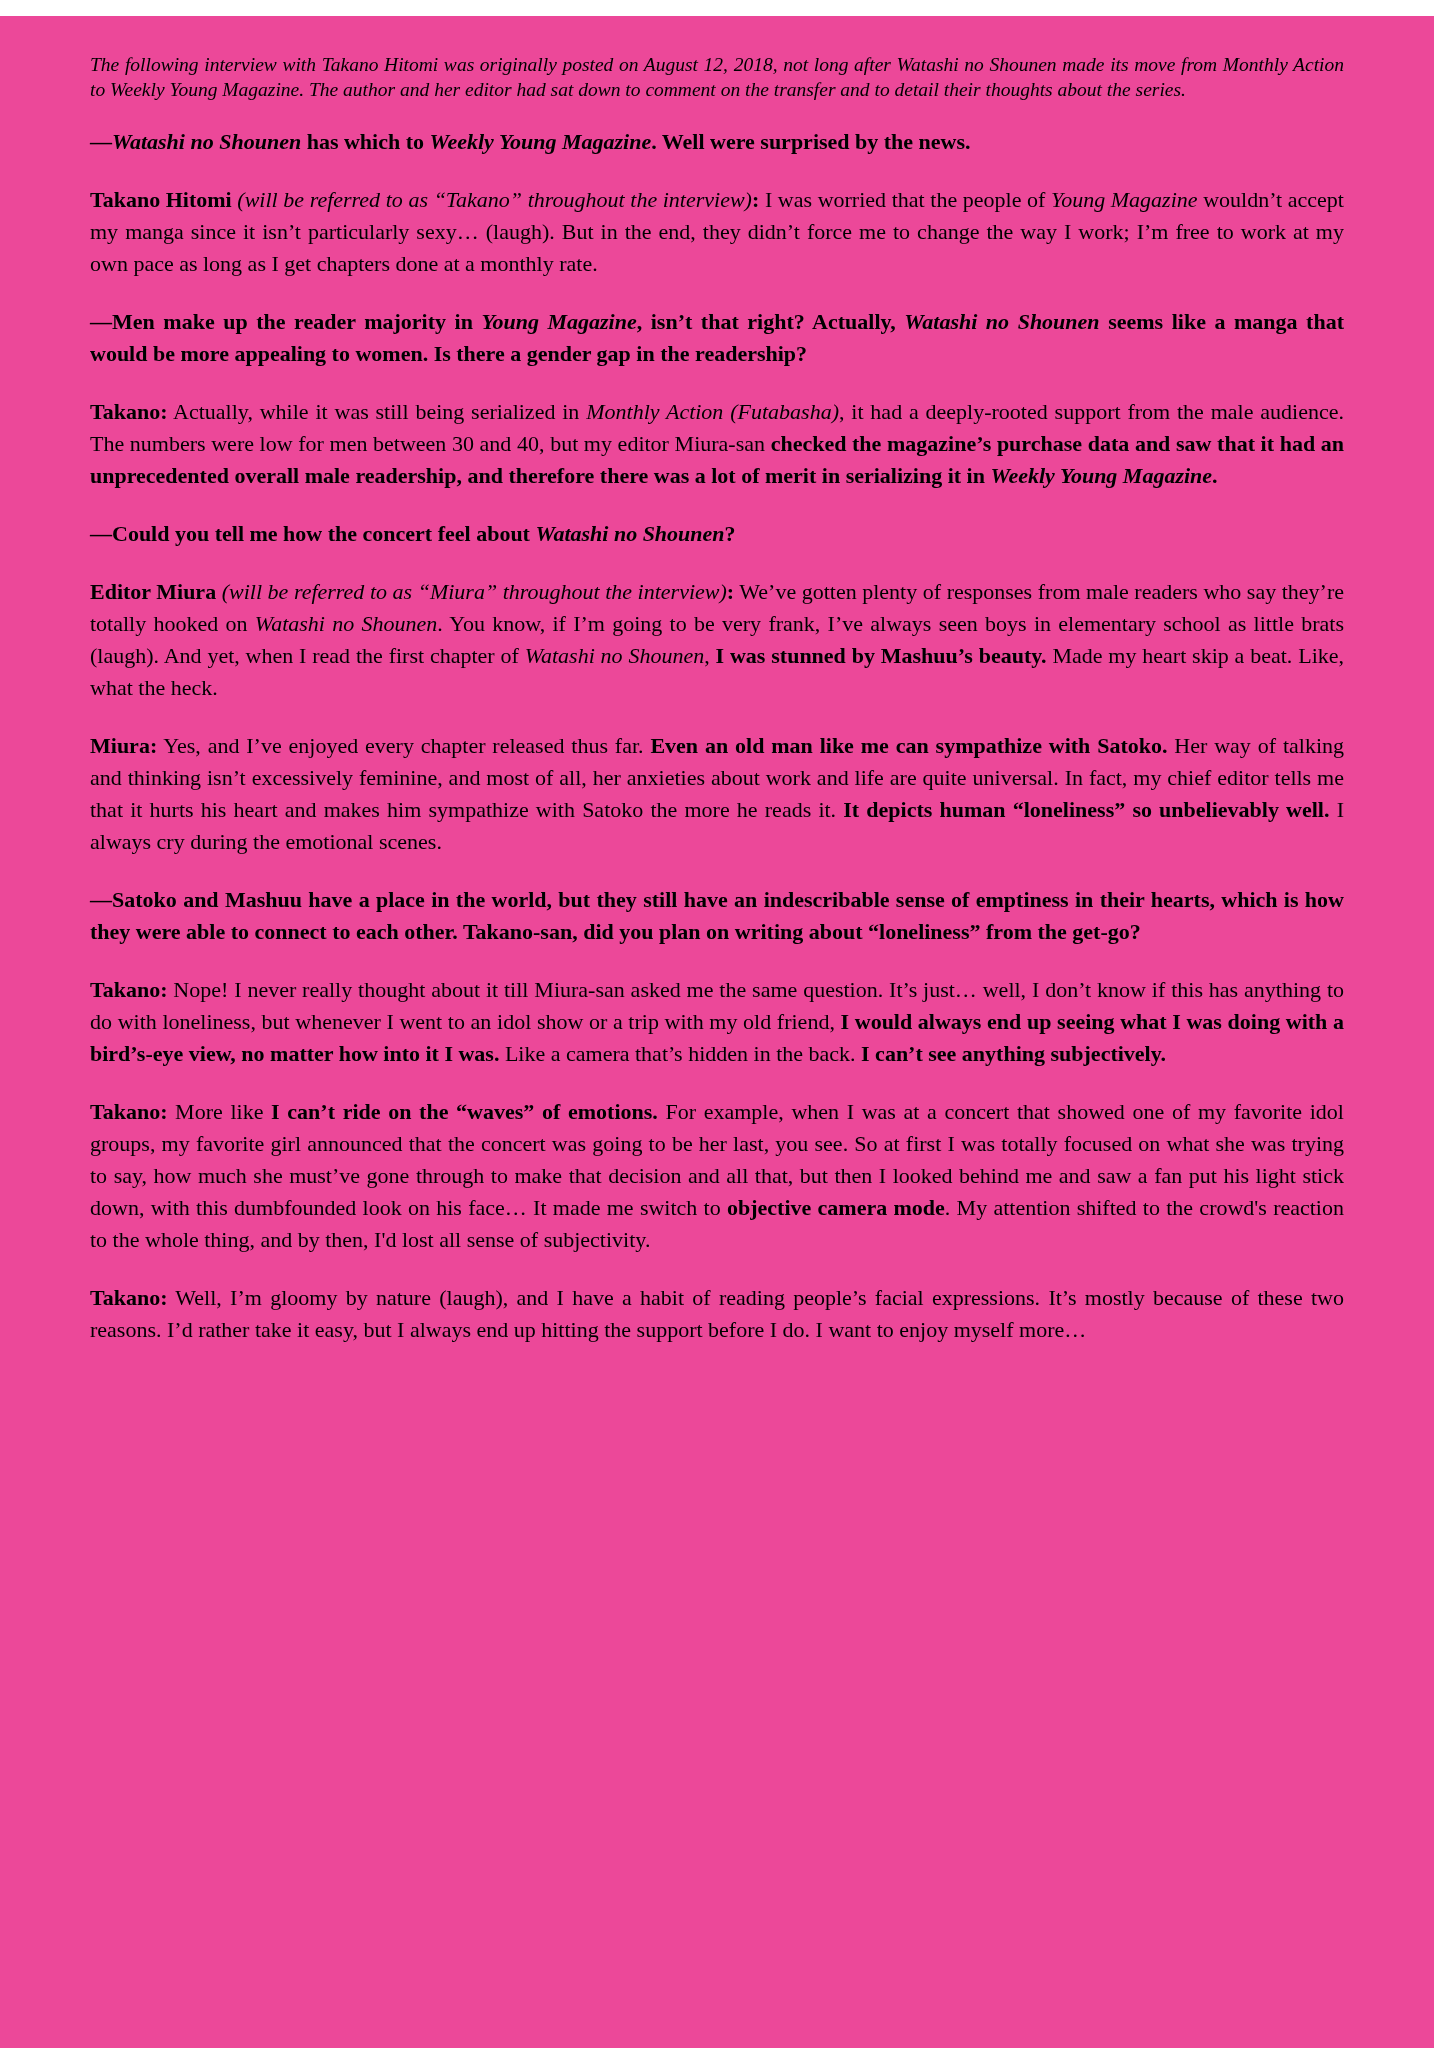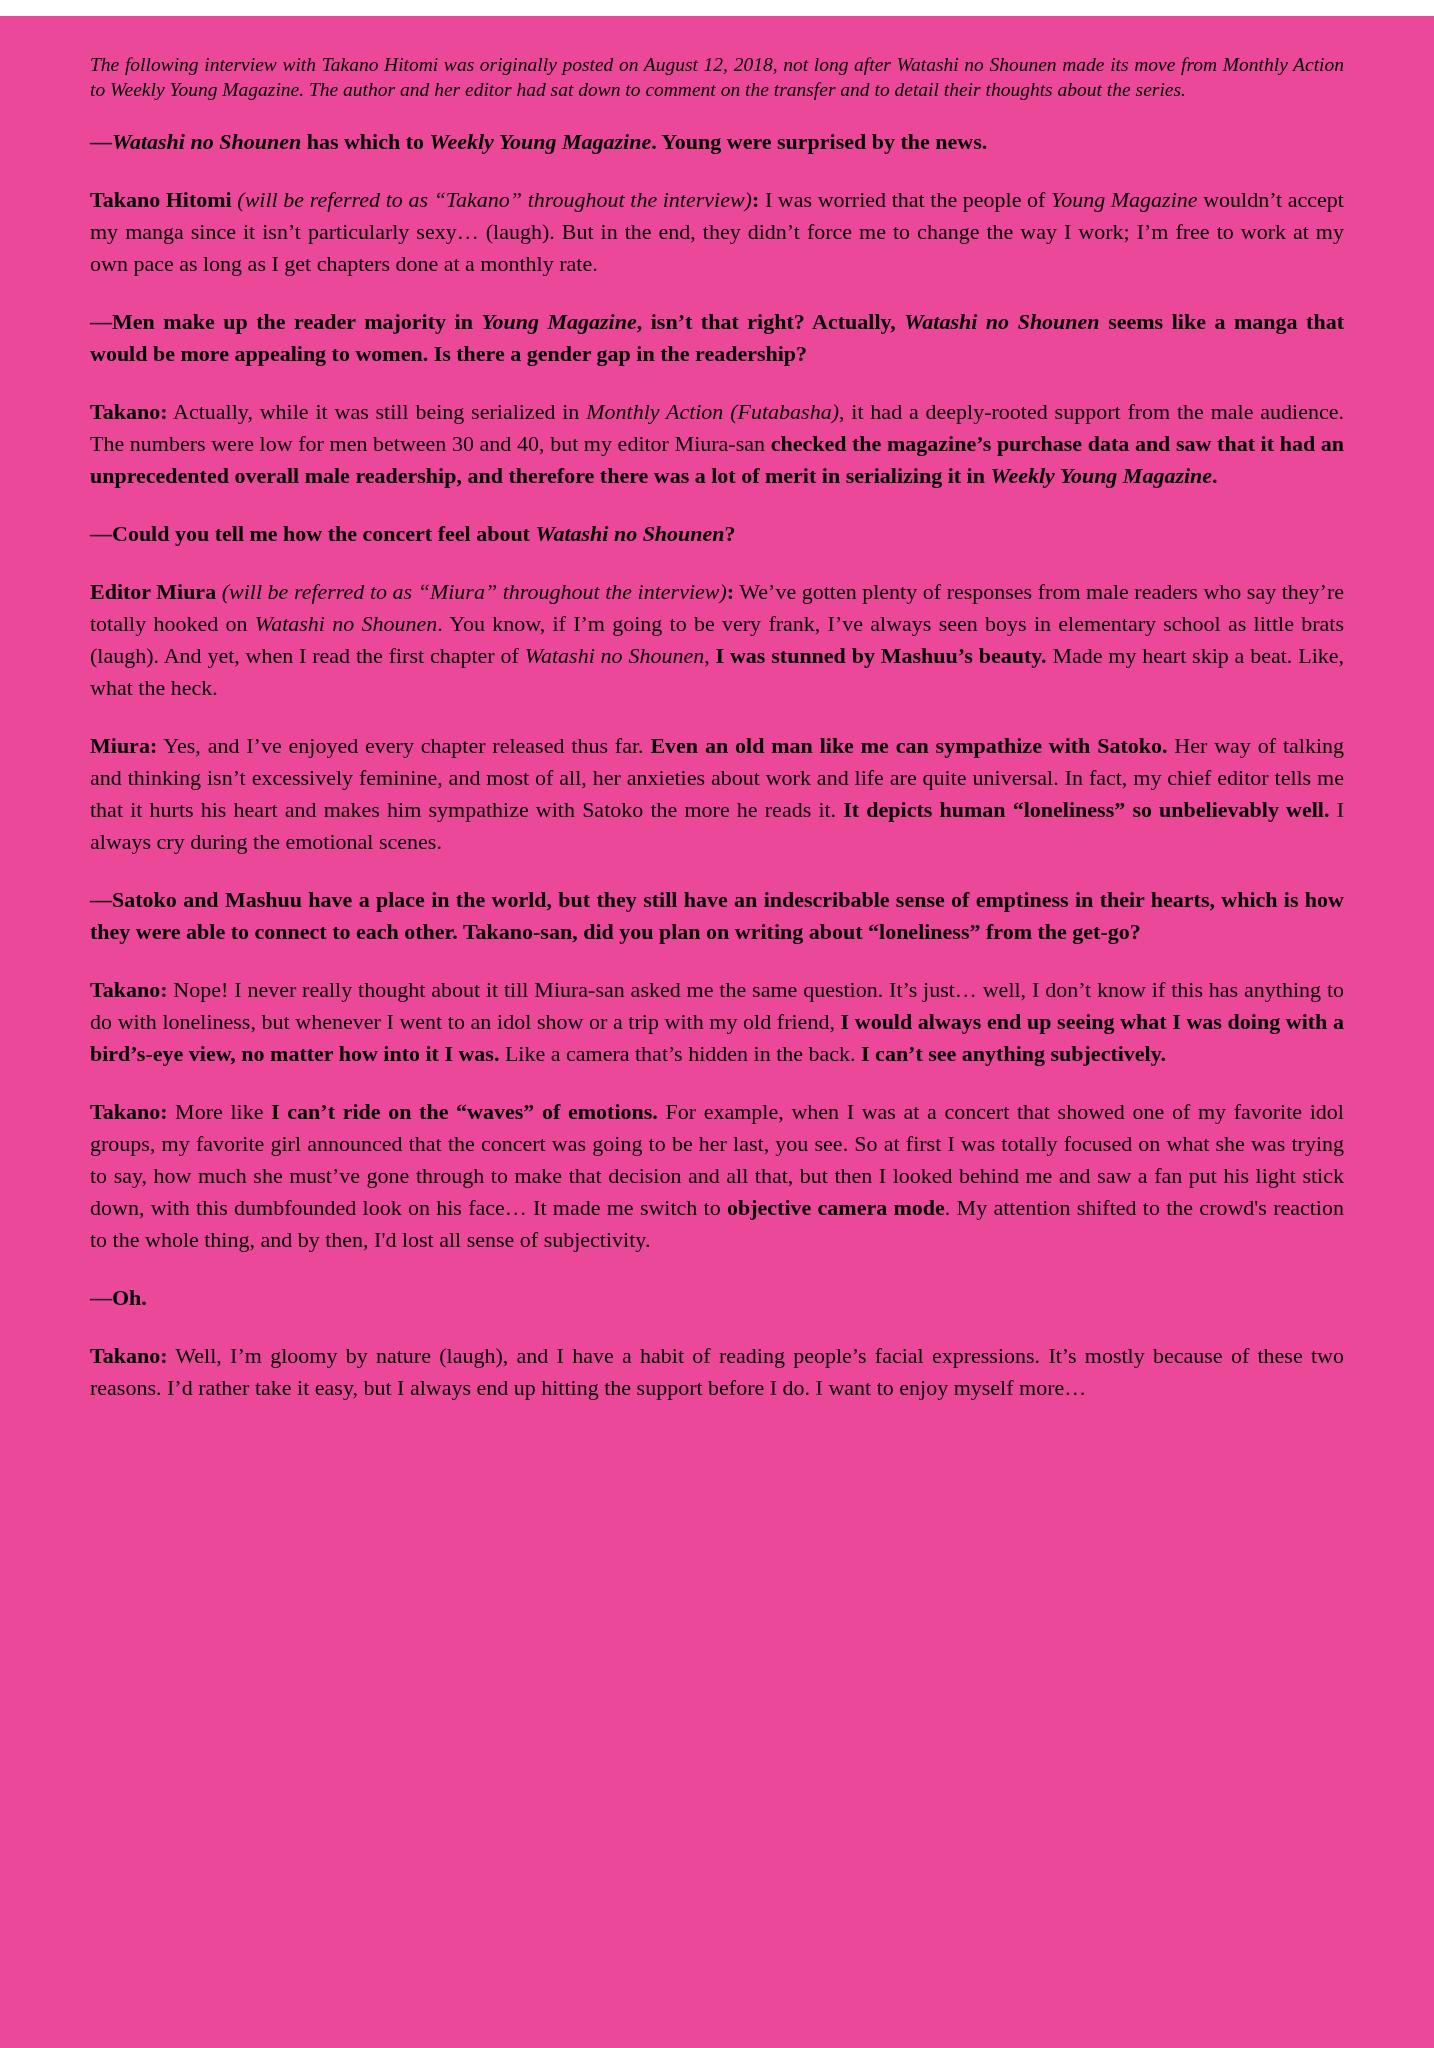--- a/index.html
+++ b/index.html
@@ -36,25 +36,24 @@
   }
   .seg-b  { font-weight: bold; }
   .seg-i  { font-style: italic; }
   .seg-bi { font-weight: bold; font-style: italic; }
 </style>
 </head>
 <body>
 
 <article class="page">
     <p class="block intro"><span class="seg-i">The following interview with Takano Hitomi was originally posted on August 12, 2018, not long after Watashi no Shounen made its move from Monthly Action to Weekly Young Magazine. The author and her editor had sat down to comment on the transfer and to detail their thoughts about the series.</span></p>
-    <p class="block question"><span class="seg-b">—</span><span class="seg-bi">Watashi no Shounen</span><span class="seg-b"> has which to </span><span class="seg-bi">Weekly Young Magazine</span><span class="seg-b">. Young were surprised by the news.</span></p>
+    <p class="block question"><span class="seg-b">—</span><span class="seg-bi">Watashi no Shounen</span><span class="seg-b"> has which to </span><span class="seg-bi">Weekly Young Magazine</span><span class="seg-b">. Well were surprised by the news.</span></p>
     <p class="block answer"><span class="seg-b">Takano Hitomi</span><span class="seg-i"> (will be referred to as “Takano” throughout the interview)</span><span class="seg-b">:</span><span> I was worried that the people of </span><span class="seg-i">Young Magazine</span><span> wouldn’t accept my manga since it isn’t particularly sexy… (laugh). But in the end, they didn’t force me to change the way I work; I’m free to work at my own pace as long as I get chapters done at a monthly rate.</span></p>
     <p class="block question"><span class="seg-b">—Men make up the reader majority in </span><span class="seg-bi">Young Magazine</span><span class="seg-b">, isn’t that right? Actually, </span><span class="seg-bi">Watashi no Shounen</span><span class="seg-b"> seems like a manga that would be more appealing to women. Is there a gender gap in the readership?</span></p>
     <p class="block answer"><span class="seg-b">Takano:</span><span> Actually, while it was still being serialized in </span><span class="seg-i">Monthly Action (Futabasha)</span><span>, it had a deeply-rooted support from the male audience. The numbers were low for men between 30 and 40, but my editor Miura-san </span><span class="seg-b">checked the magazine’s purchase data and saw that it had an unprecedented overall male readership, and therefore there was a lot of merit in serializing it in </span><span class="seg-bi">Weekly Young Magazine</span><span class="seg-b">.</span></p>
     <p class="block question"><span class="seg-b">—Could you tell me how the concert feel about </span><span class="seg-bi">Watashi no Shounen</span><span class="seg-b">?</span></p>
     <p class="block answer"><span class="seg-b">Editor Miura</span><span class="seg-i"> (will be referred to as “Miura” throughout the interview)</span><span class="seg-b">:</span><span> We’ve gotten plenty of responses from male readers who say they’re totally hooked on </span><span class="seg-i">Watashi no Shounen</span><span>. You know, if I’m going to be very frank, I’ve always seen boys in elementary school as little brats (laugh). And yet, when I read the first chapter of </span><span class="seg-i">Watashi no Shounen</span><span>, </span><span class="seg-b">I was stunned by Mashuu’s beauty.</span><span> Made my heart skip a beat. Like, what the heck.</span></p>
     <p class="block answer"><span class="seg-b">Miura:</span><span> Yes, and I’ve enjoyed every chapter released thus far. </span><span class="seg-b">Even an old man like me can sympathize with Satoko.</span><span> Her way of talking and thinking isn’t excessively feminine, and most of all, her anxieties about work and life are quite universal. In fact, my chief editor tells me that it hurts his heart and makes him sympathize with Satoko the more he reads it. </span><span class="seg-b">It depicts human “loneliness” so unbelievably well.</span><span> I always cry during the emotional scenes.</span></p>
     <p class="block question"><span class="seg-b">—Satoko and Mashuu have a place in the world, but they still have an indescribable sense of emptiness in their hearts, which is how they were able to connect to each other. Takano-san, did you plan on writing about “loneliness” from the get-go?</span></p>
     <p class="block answer"><span class="seg-b">Takano:</span><span> Nope! I never really thought about it till Miura-san asked me the same question. It’s just… well, I don’t know if this has anything to do with loneliness, but whenever I went to an idol show or a trip with my old friend, </span><span class="seg-b">I would always end up seeing what I was doing with a bird’s-eye view, no matter how into it I was.</span><span> Like a camera that’s hidden in the back. </span><span class="seg-b">I can’t see anything subjectively.</span></p>
     <p class="block answer"><span class="seg-b">Takano:</span><span> More like </span><span class="seg-b">I can’t ride on the “waves” of emotions.</span><span> For example, when I was at a concert that showed one of my favorite idol groups, my favorite girl announced that the concert was going to be her last, you see. So at first I was totally focused on what she was trying to say, how much she must’ve gone through to make that decision and all that, but then I looked behind me and saw a fan put his light stick down, with this dumbfounded look on his face… It made me switch to </span><span class="seg-b">objective camera mode</span><span>. My attention shifted to the crowd's reaction to the whole thing, and by then, I'd lost all sense of subjectivity.</span></p>
-    <p class="block question"><span class="seg-b">—Oh.</span></p>
     <p class="block answer"><span class="seg-b">Takano:</span><span> Well, I’m gloomy by nature (laugh), and I have a habit of reading people’s facial expressions. It’s mostly because of these two reasons. I’d rather take it easy, but I always end up hitting the support before I do. I want to enjoy myself more…</span></p>
   </article>
 
 </body></html>

